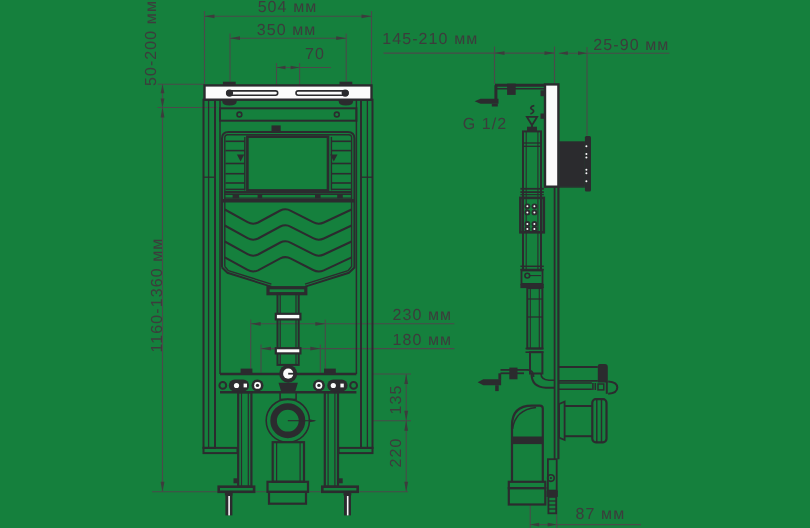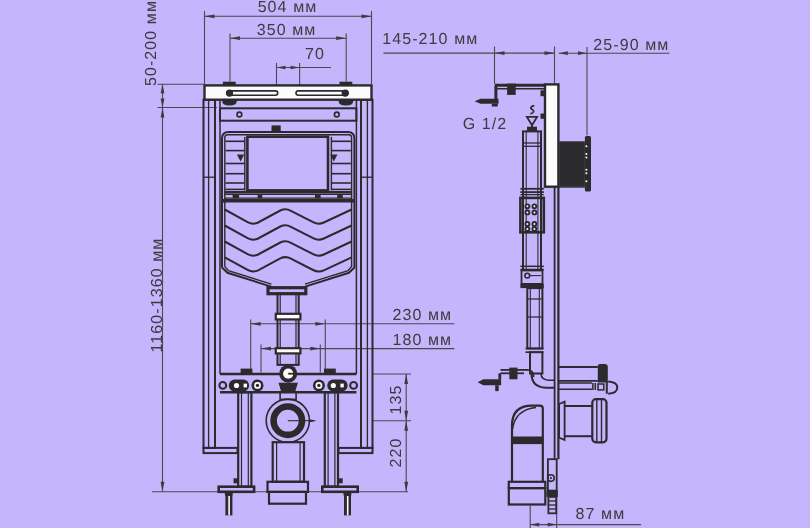--- a/index.html
+++ b/index.html
@@ -1,16 +1,16 @@
 <!DOCTYPE html>
 <html><head>
 <meta charset="utf-8">
 <style>
   html,body{margin:0;padding:0;background:#fbfbfb;}
-  .wrap{width:810px;height:528px;position:relative;overflow:hidden;background:#c4b5fd;}
+  .wrap{width:810px;height:528px;position:relative;overflow:hidden;background:#15803d;}
   svg{display:block;}
   text{font-family:"Liberation Sans",sans-serif;fill:#3c3c3c;}
 </style>
 </head>
 <body>
 <div class="wrap">
 <svg width="810" height="528" viewBox="0 0 810 528">
 <g id="dims" stroke="#4a4a4a" stroke-width="1.1" fill="none">
 
   <line x1="204.5" y1="16.3" x2="371.5" y2="16.3"></line>

